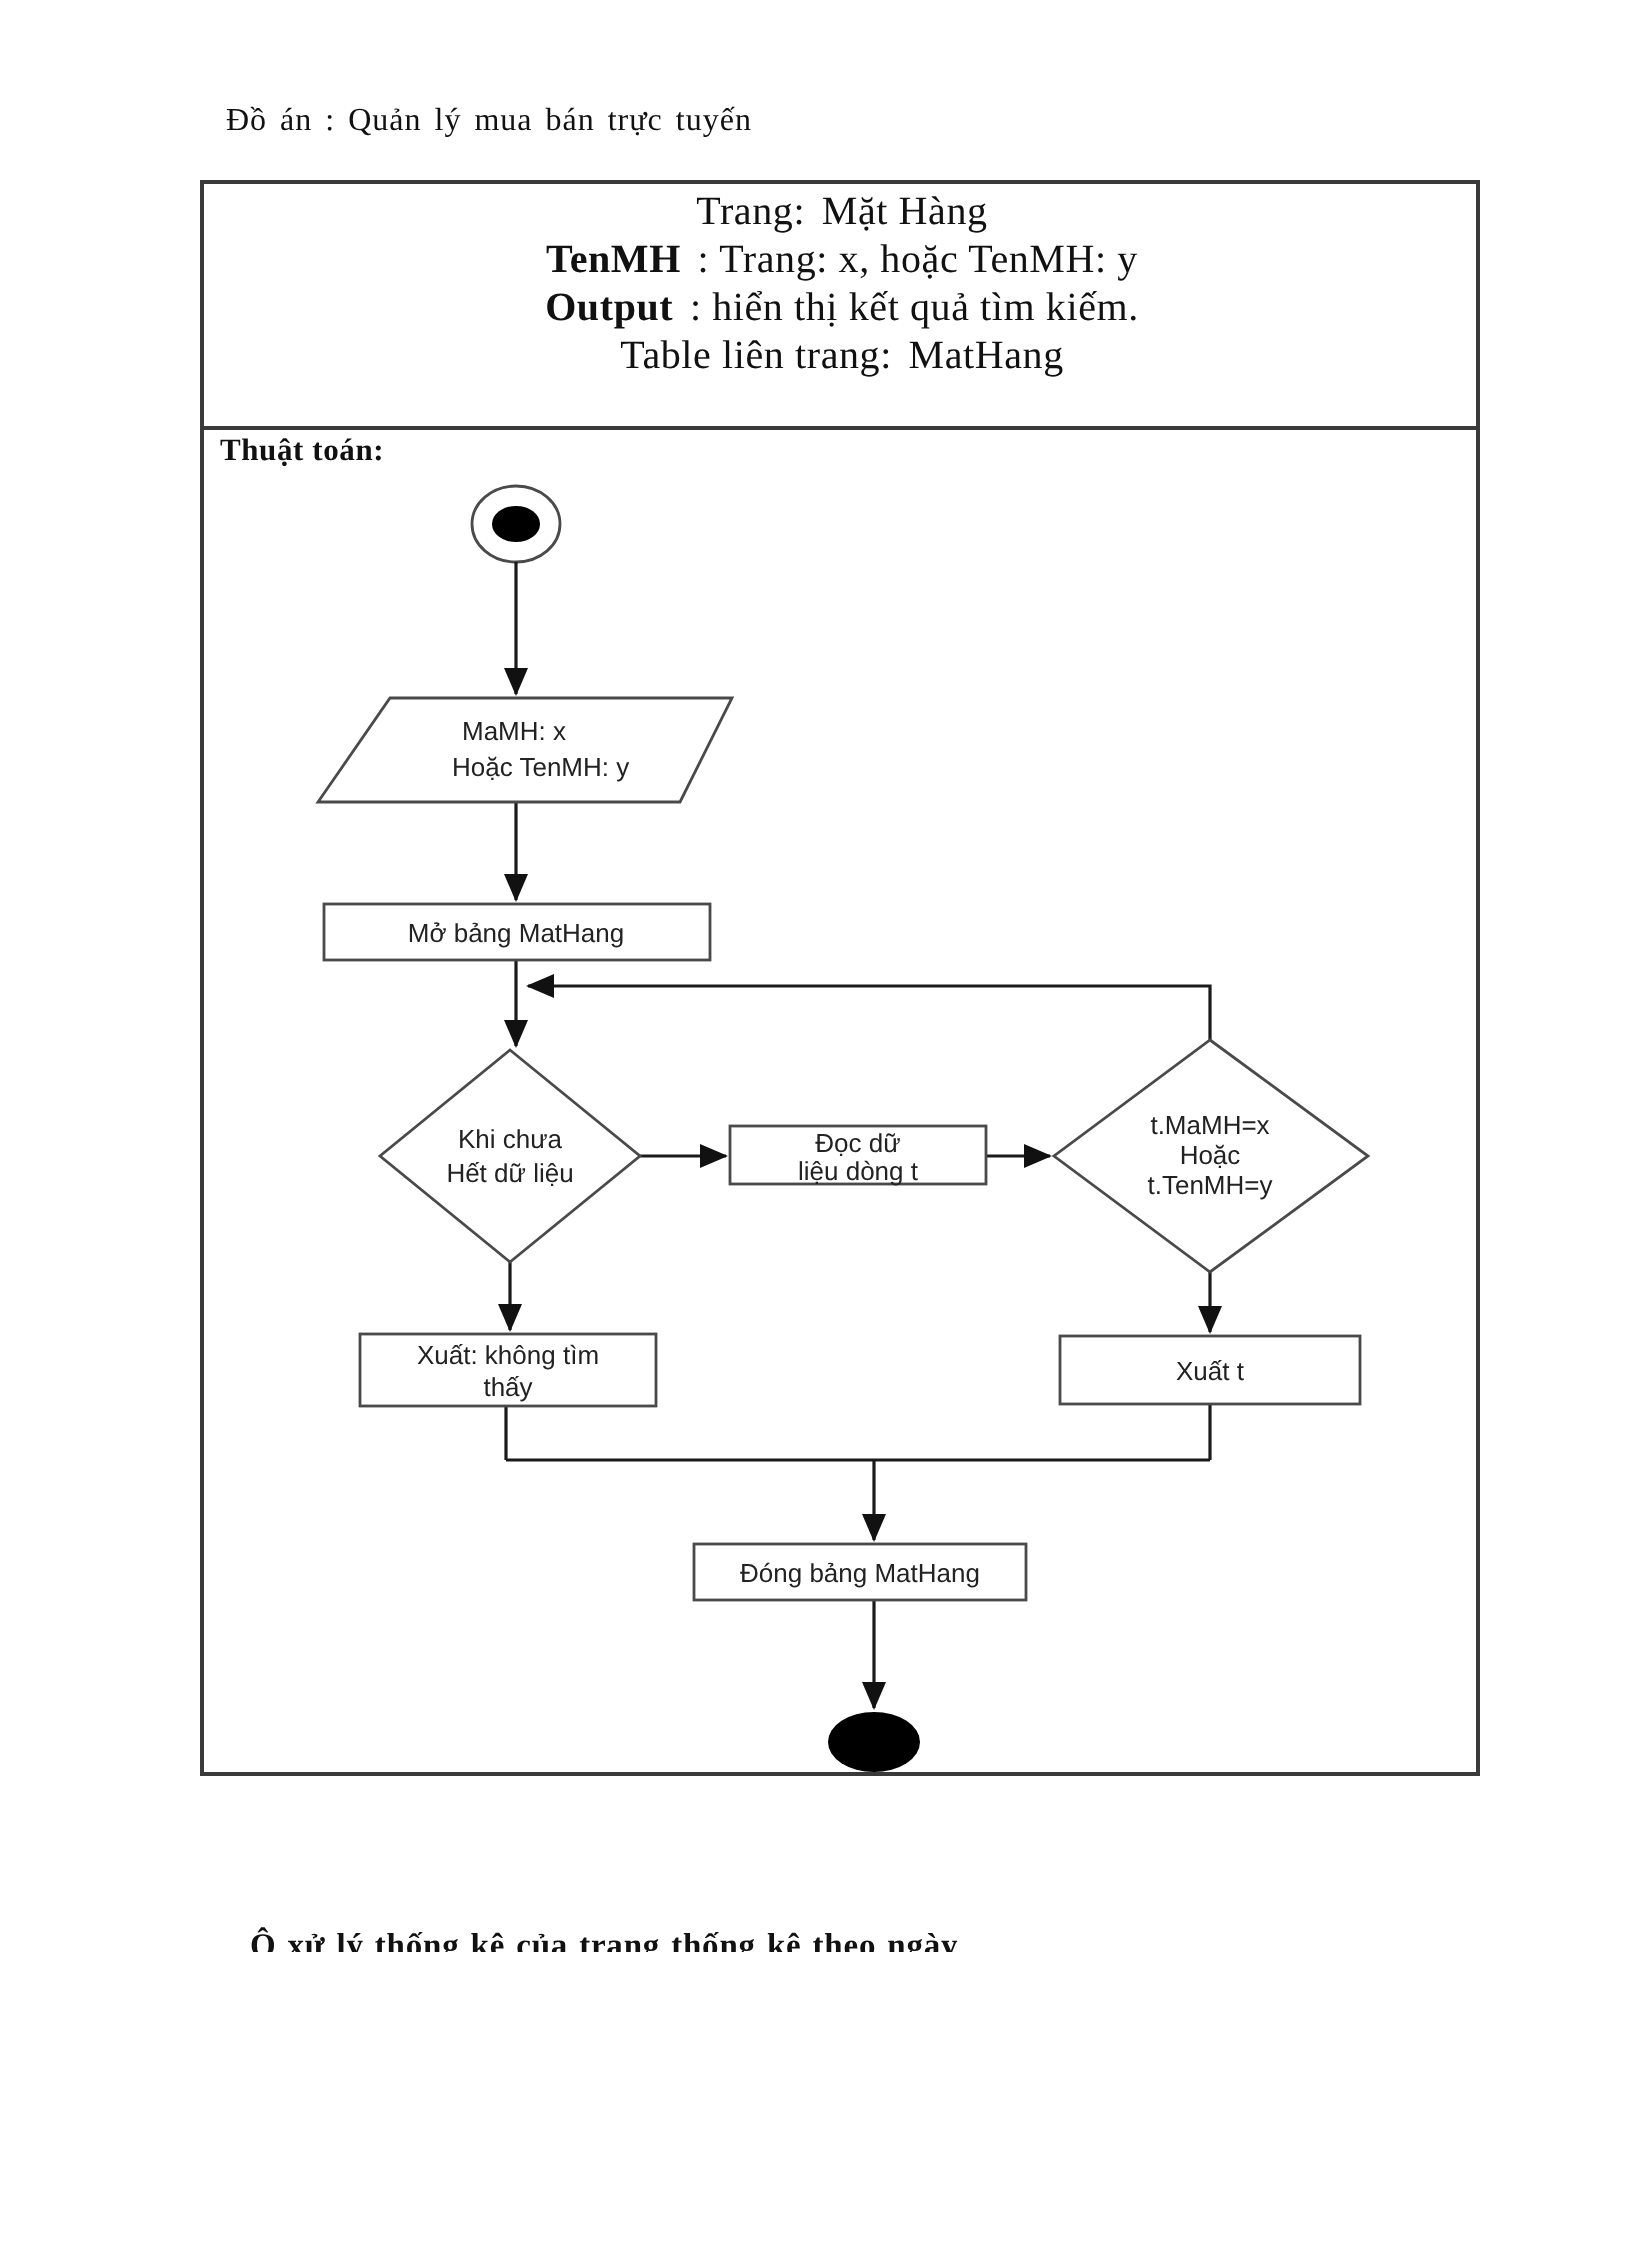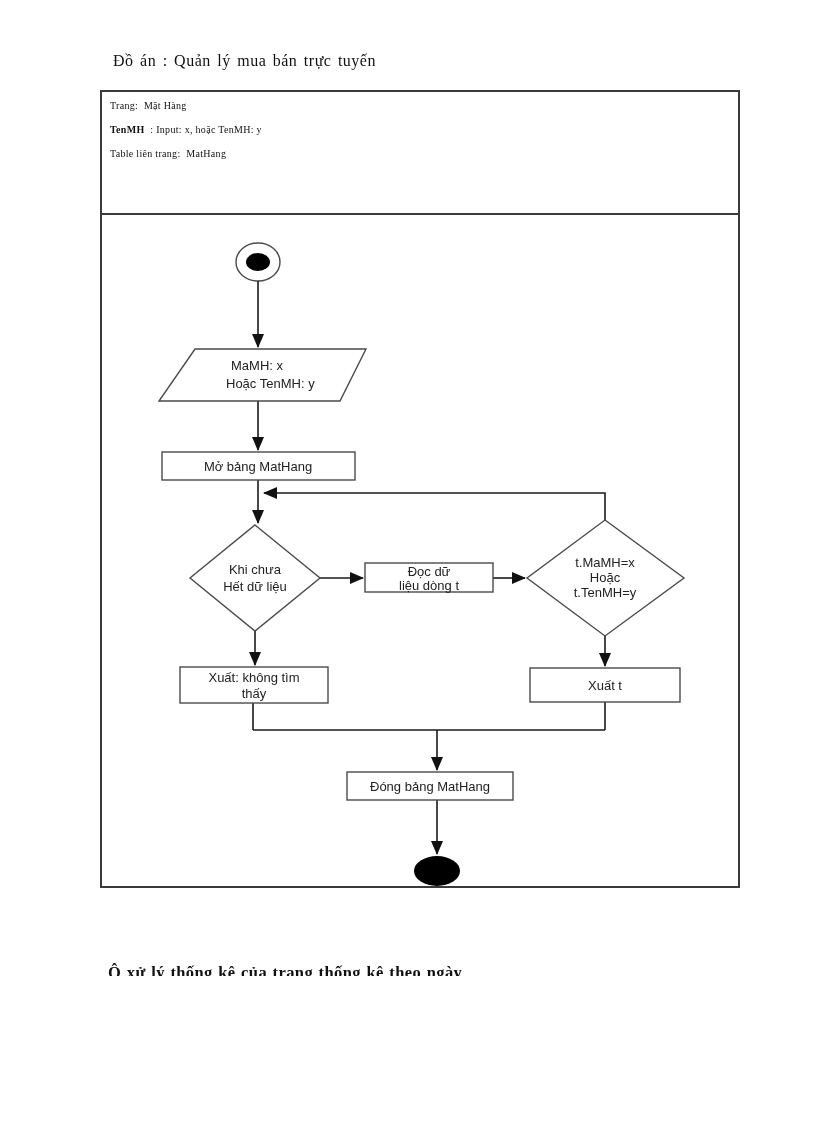--- a/index.html
+++ b/index.html
@@ -28,24 +28,25 @@
     top: 90px;
     width: 640px;
     height: 798px;
     border: 2px solid #3a3a3a;
   }
   .spec-rows {
     padding: 2px 6px 0 8px;
     height: 121px;
   }
   .spec-row {
-    font-size: 10px;
+    font-size: 20px;
     line-height: 24px;
     white-space: nowrap;
     letter-spacing: 0.3px;
+    text-align: center;
   }
   .spec-row .lbl { font-weight: bold; margin-right: 3px; }
   .spec-row .lbl.plain { font-weight: normal; }
   .spec-row.note { padding-left: 46px; }
   .spec-divider {
     border-top: 2px solid #3a3a3a;
     width: 100%;
   }
   .algo-label {
     font-weight: bold;
@@ -72,21 +73,21 @@
   }
   .flowchart-svg text {
     font-family: "Liberation Sans", sans-serif;
     font-size: 13px;
     fill: #222222;
     text-anchor: middle;
   }
   .flowchart-svg text.left-anchored { text-anchor: start; }
   .section-note {
     position: absolute;
-    left: 108px;
+    left: 125px;
     top: 963px;
     font-size: 16.5px;
     font-weight: bold;
     letter-spacing: 0.4px;
     word-spacing: 1px;
   }
   .page-footer {
     position: absolute;
     left: 660px;
     top: 1055px;
@@ -102,28 +103,33 @@
   <div class="doc-title">Đồ án : Quản lý mua bán trực tuyến</div>
 
   <div class="spec-box">
     <div class="spec-rows">
       <div class="spec-row">
         <span class="lbl plain">Trang:</span>
         <span>Mặt Hàng</span>
       </div>
       <div class="spec-row">
         <span class="lbl">TenMH</span>
-        <span>: Input: x, hoặc TenMH: y</span>
+        <span>: Trang: x, hoặc TenMH: y</span>
+      </div>
+      <div class="spec-row">
+        <span class="lbl">Output</span>
+        <span>: hiển thị kết quả tìm kiếm.</span>
       </div>
       <div class="spec-row">
         <span class="lbl plain">Table liên trang:</span>
         <span>MatHang</span>
       </div>
     </div>
     <div class="spec-divider"></div>
+    <div class="algo-label">Thuật toán:</div>
   </div>
 
   <svg class="flowchart-svg" viewBox="0 0 640 675" xmlns="http://www.w3.org/2000/svg">
     <defs>
       <marker id="arrow" markerUnits="userSpaceOnUse" markerWidth="14" markerHeight="12" refX="13" refY="6" orient="auto">
         <path d="M0,0 L14,6 L0,12 z" fill="#111111"></path>
       </marker>
     </defs>
 
     <g>

